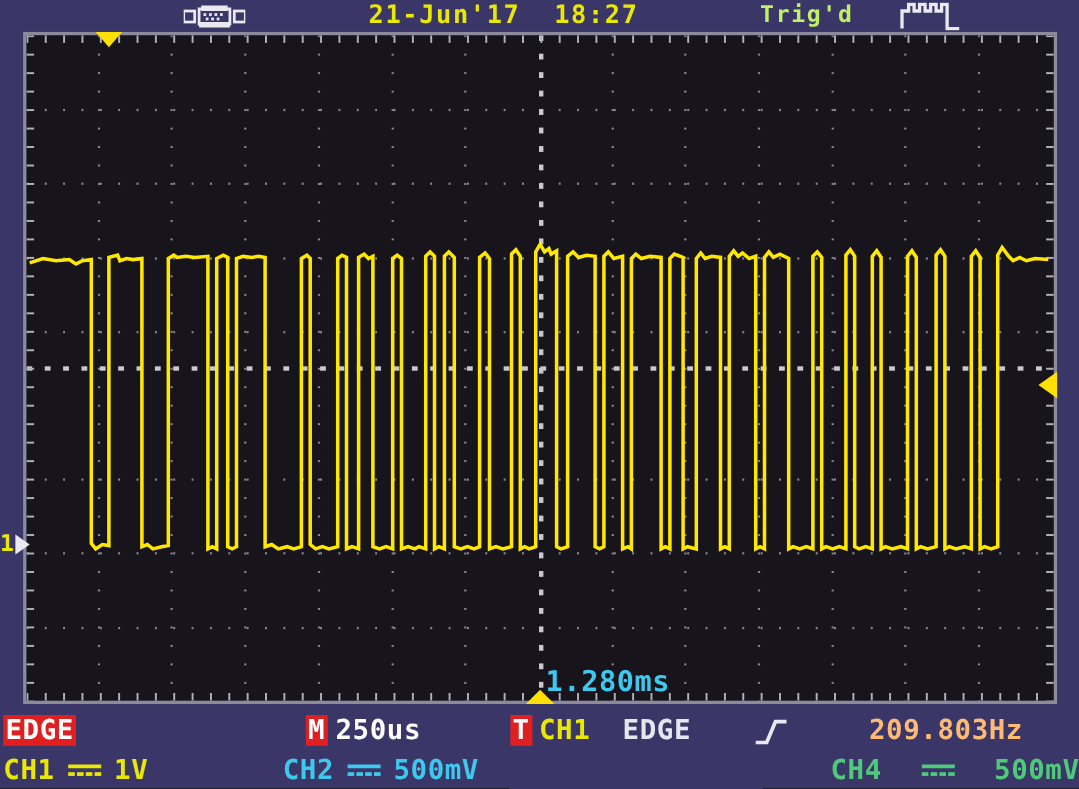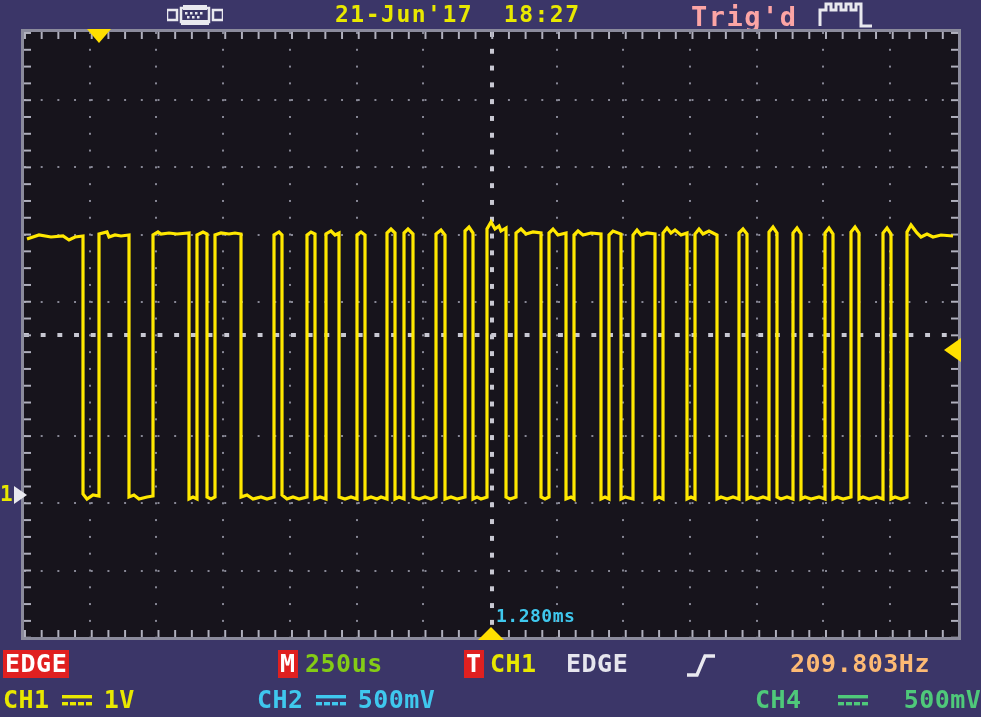--- a/index.html
+++ b/index.html
@@ -26,22 +26,22 @@
   #serial-icon { left: 167px; top: 3px; }
   #datetime {
     left: 335px; top: 1px;
     color: #e8e800;
     font-size: 23px;
     letter-spacing: 1.5px;
     font-weight: bold;
   }
   #trig-state {
     left: 691px; top: 1px;
-    color: #fca5a5;
-    font-size: 27px;
+    color: #bef264;
+    font-size: 21px;
     letter-spacing: 1.5px;
     font-weight: bold;
   }
   #trig-wave-icon { left: 818px; top: 2px; }
 
   
   #grat-wrap {
     position: absolute;
     left: 21px; top: 29px;
     width: 940px; height: 611px;
@@ -148,21 +148,21 @@
     width: 0; height: 0;
     border-top: 9px solid transparent;
     border-bottom: 9px solid transparent;
     border-left: 13px solid #e9e9ef;
     margin-left: 1px;
   }
   #trig-time-readout {
     position: absolute;
     left: 496px; top: 605px;
     color: #3fc8ee;
-    font-size: 18px;
+    font-size: 26px;
     font-weight: bold;
     letter-spacing: 0.5px;
     z-index: 6;
     white-space: nowrap;
   }
 
   #waveform { position: absolute; left: 21px; top: 29px; z-index: 5; }
 
   
   #bottombar1 {
@@ -183,21 +183,21 @@
     letter-spacing: 0.5px;
     line-height: 28px;
   }
   .redtag {
     background: #e02020;
     color: #ffffff;
     padding: 0 2px;
   }
   #main-label  { left: 3px;   top: 0px; }
   #tb-m-tag    { left: 278px; top: 0px; }
-  #tb-value    { left: 305px; top: 0px; color: #84cc16; }
+  #tb-value    { left: 305px; top: 0px; color: #ffffff; }
   #trig-t-tag  { left: 464px; top: 0px; }
   #trig-src    { left: 490px; top: 0px; color: #e8e800; }
   #trig-type   { left: 566px; top: 0px; color: #e6e6ee; }
   #trig-slope-icon { left: 685px; top: 2px; }
   #freq-value  { left: 790px; top: 0px; color: #fdba74; }
 
   .ch-block { position: absolute; top: 0px; display: flex; align-items: center; }
   .ch-name { font-size: 25px; font-weight: bold; letter-spacing: 0.5px; line-height: 30px; }
   .ch-coupling { margin: 0 10px; display: flex; align-items: center; }
   .ch-scale { font-size: 25px; font-weight: bold; letter-spacing: 0.5px; line-height: 30px; }

